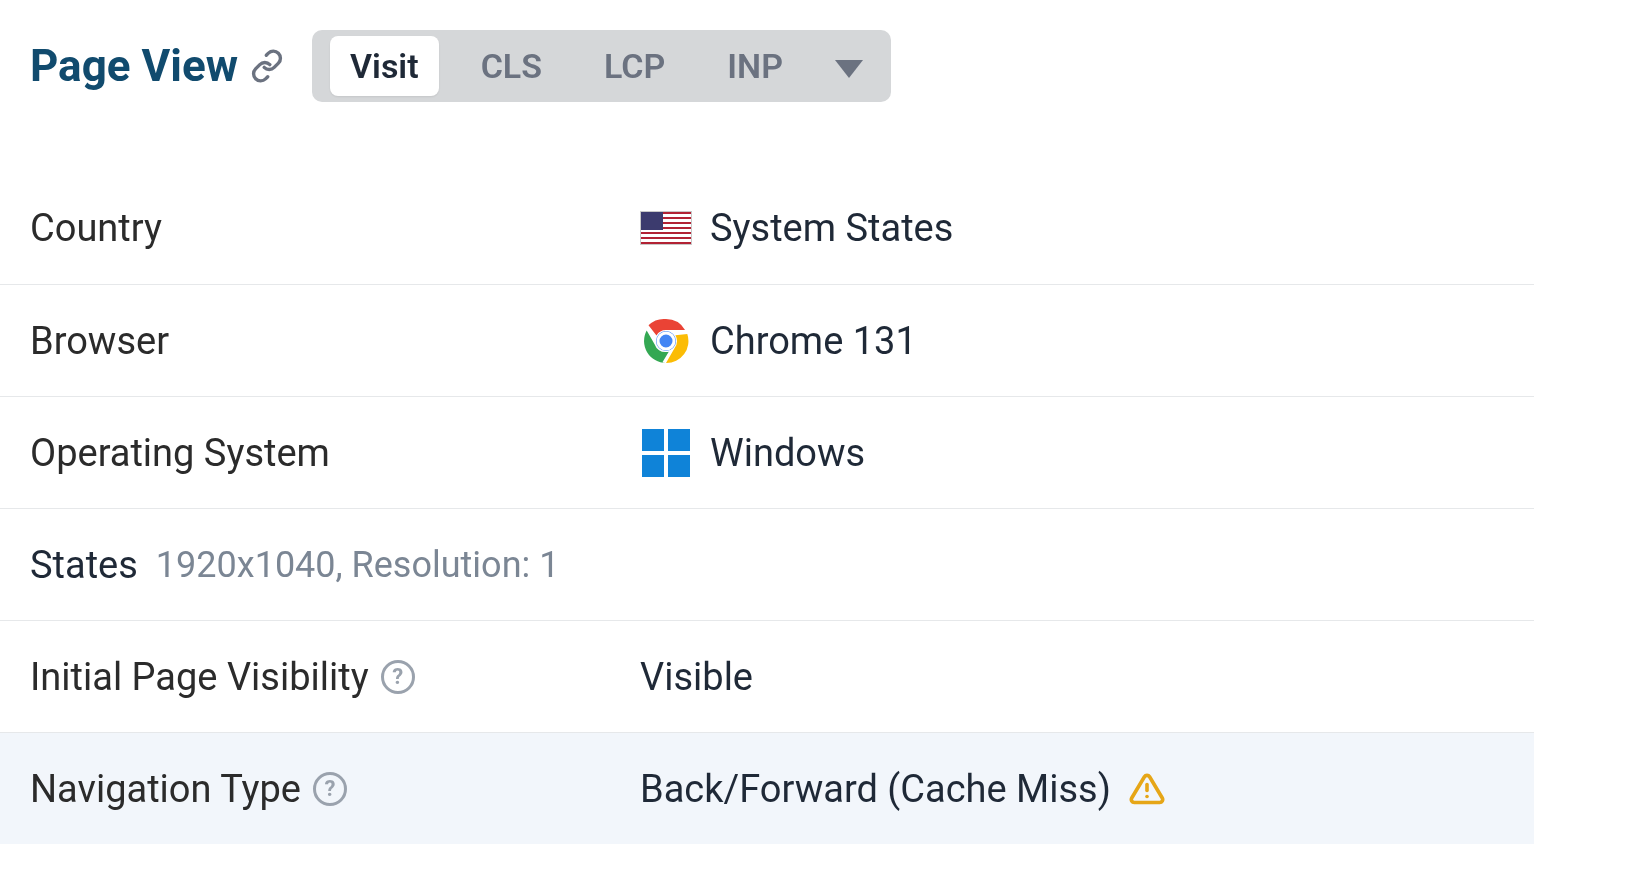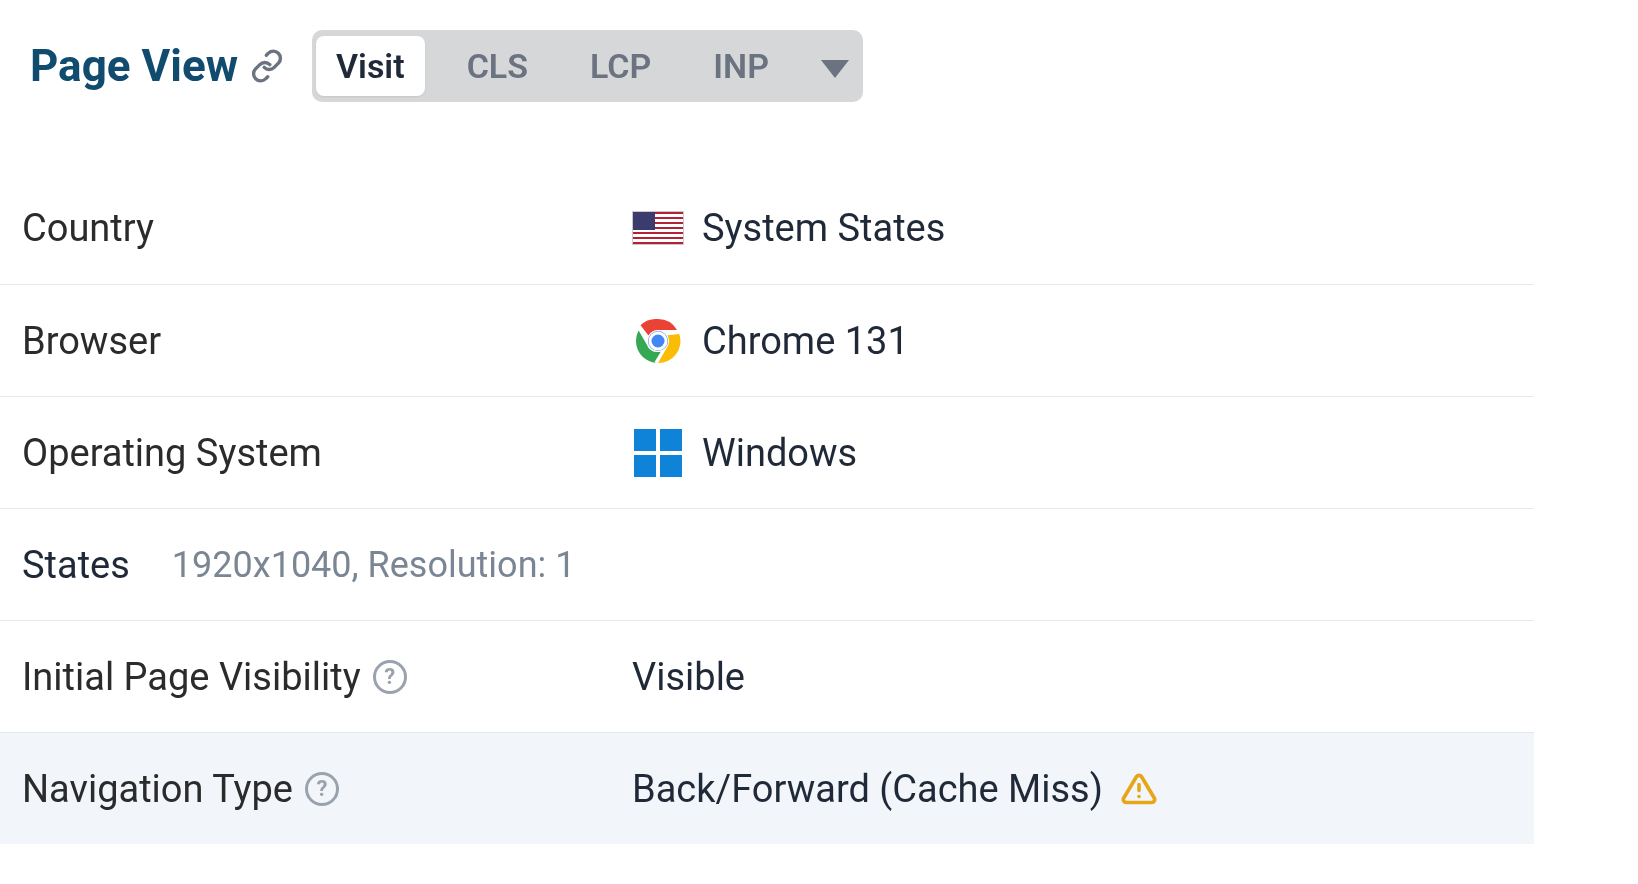--- a/index.html
+++ b/index.html
@@ -30,21 +30,21 @@
     font-weight: 700;
     color: #114b6e;
   }
   .title-link-icon { color: #6b7280; display:inline-flex; }
 
   .tabs {
     display: flex;
     align-items: center;
     background: #d5d7d9;
     border-radius: 10px;
-    padding: 6px 4px;
+    padding: 6px 18px;
     gap: 22px;
   }
   .tab {
     font-size: 34px;
     font-weight: 600;
     color: #6b7280;
     padding: 10px 20px;
     border-radius: 8px;
     cursor: pointer;
     user-select: none;
@@ -55,21 +55,21 @@
     box-shadow: 0 1px 2px rgba(0,0,0,0.08);
   }
   .tab.chev { padding-left:10px; padding-right:10px; }
 
   .rows { margin-top: 60px; }
 
   .row {
     display: flex;
     align-items: center;
     border-top: 1px solid #e6e8ea;
-    padding: 26px 22px;
+    padding: 26px 30px;
     min-height: 112px;
   }
   .row:first-child { border-top: none; }
   .row.highlight { background: #f2f6fb; align-items: center; }
 
   .label {
     width: 610px;
     font-size: 38px;
     color: #2b2b2b;
     display: flex;
@@ -80,21 +80,20 @@
   .value {
     display: flex;
     align-items: center;
     gap: 18px;
     font-size: 38px;
     color: #1f2937;
   }
   .value .secondary {
     color: #7b8694;
     font-size: 36px;
-    margin-left: 24px;
   }
 
   .icon-slot {
     width: 52px;
     height: 52px;
     display: inline-flex;
     align-items: center;
     justify-content: center;
   }
 

